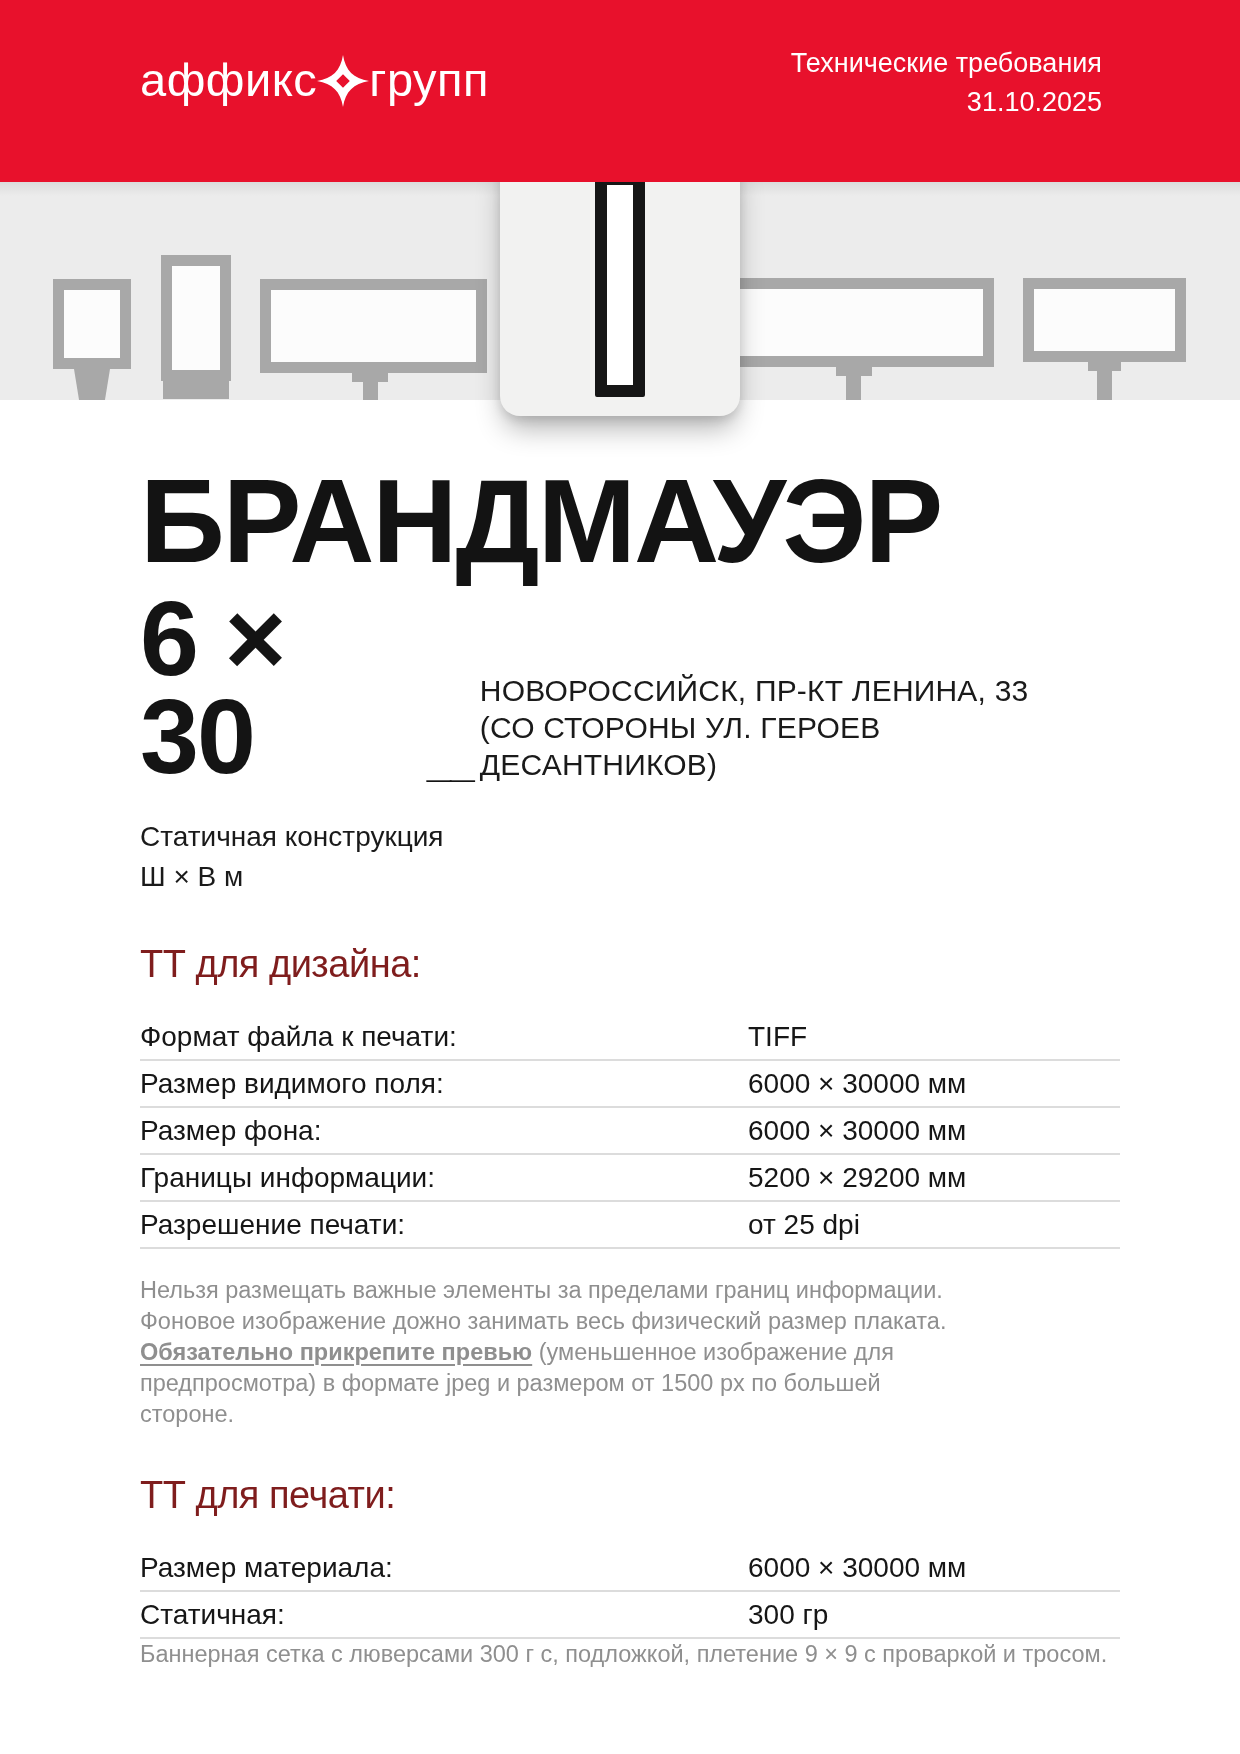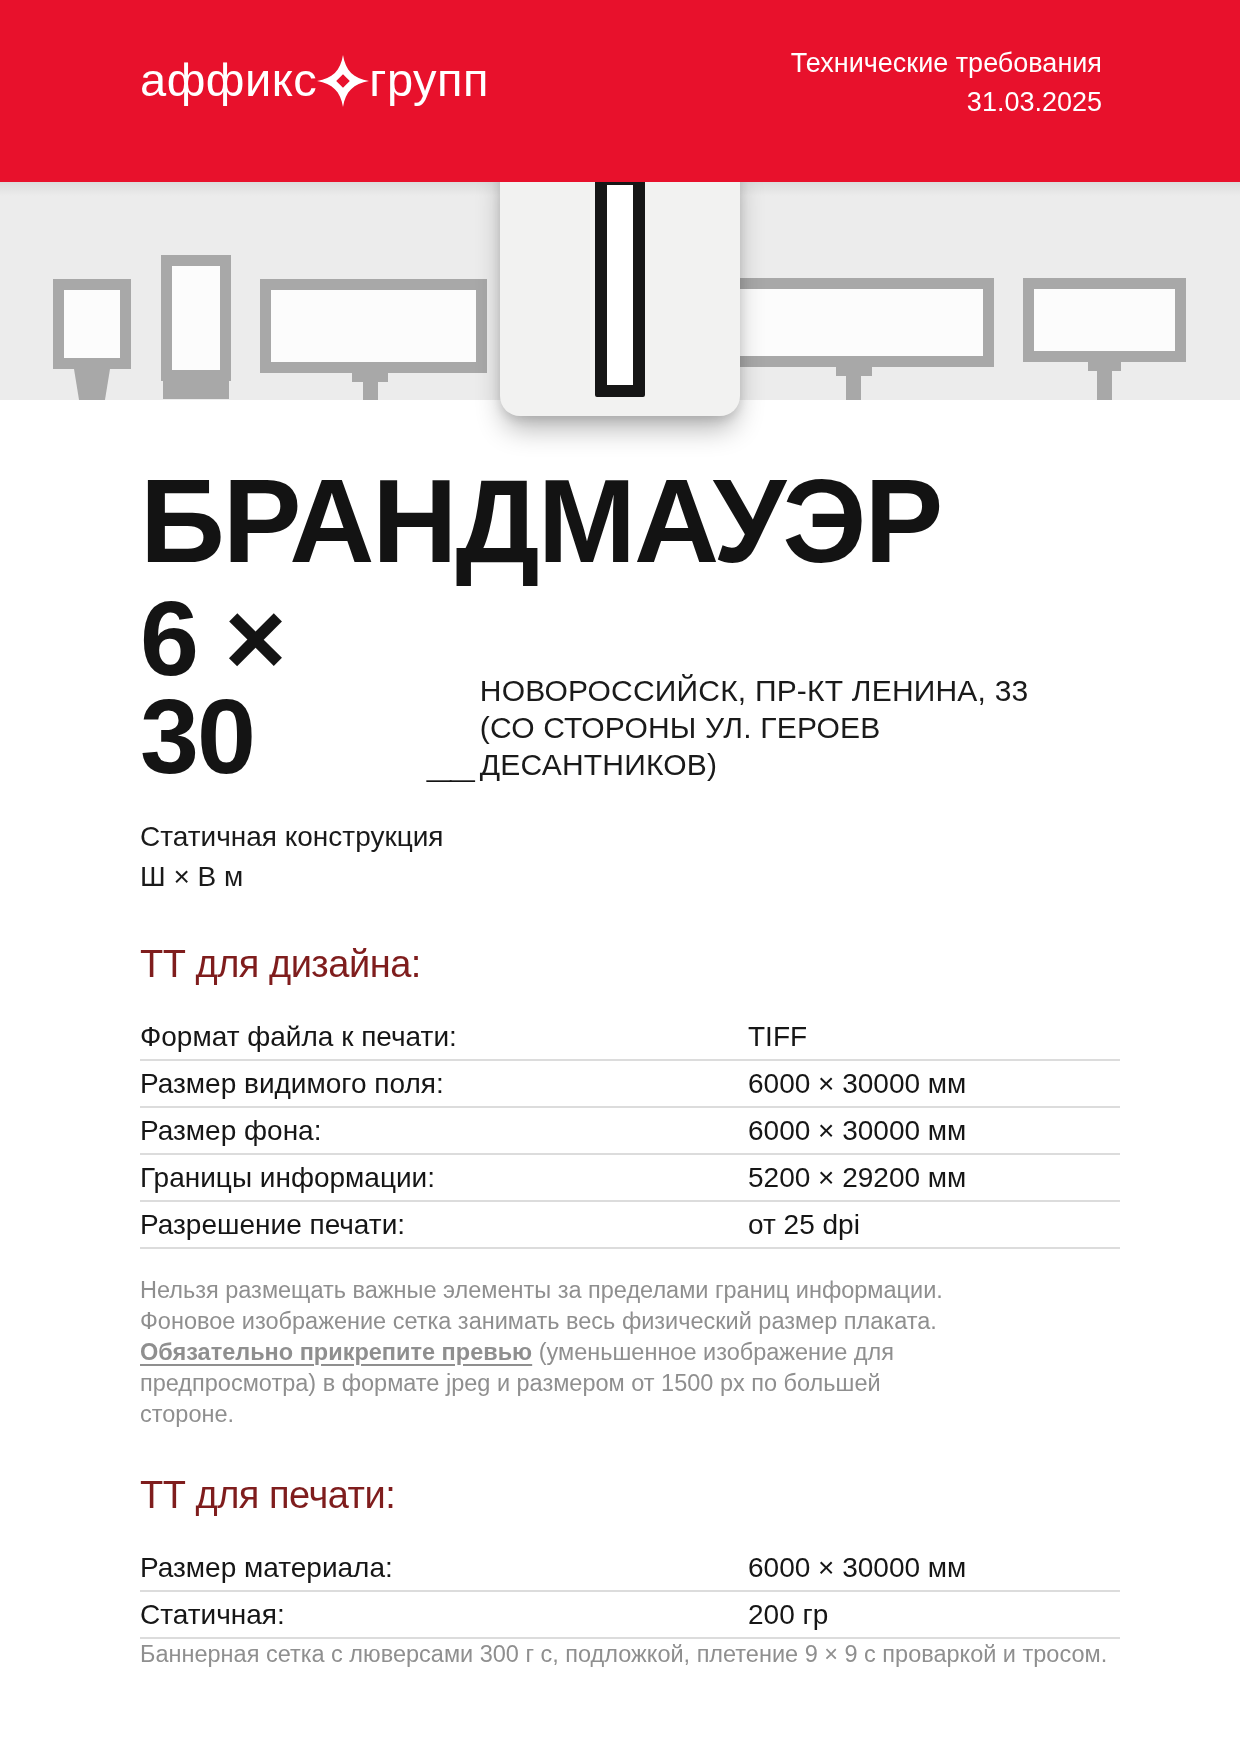--- a/index.html
+++ b/index.html
@@ -63,21 +63,21 @@
     <div class="logo">
       <span>аффикс</span>
       <svg class="star" viewBox="0 0 52 52">
         <path fill="#ffffff" fill-rule="evenodd" d="M26 0 C28.5 15.5 36.5 23.5 52 26 C36.5 28.5 28.5 36.5 26 52 C23.5 36.5 15.5 28.5 0 26 C15.5 23.5 23.5 15.5 26 0 Z
           M26 19.2 L32.8 26 L26 32.8 L19.2 26 Z"></path>
       </svg>
       <span>групп</span>
     </div>
     <div class="doc-meta">
       <div>Технические требования</div>
-      <div>31.03.2025</div>
+      <div>31.10.2025</div>
     </div>
   </div>
 
   <div class="band">
 
     <div class="frame" style="left:53px; top:97px; width:78px; height:90px;"></div>
     <div class="solid" style="left:74px; top:187px; width:36px; height:31px; clip-path:polygon(0 0,100% 0,86% 100%,14% 100%);"></div>
 
     <div class="frame" style="left:161px; top:73px; width:70px; height:126px;"></div>
     <div class="solid" style="left:163px; top:199px; width:66px; height:18px;"></div>
@@ -136,32 +136,32 @@
         <span class="lbl">Границы информации:</span>
         <span class="val">5200 × 29200 мм</span>
       </div>
       <div class="spec-row">
         <span class="lbl">Разрешение печати:</span>
         <span class="val">от 25 dpi</span>
       </div>
     </div>
 
     <div class="note"><span>Нельзя размещать важные элементы за пределами границ информации.
-Фоновое изображение сетка занимать весь физический размер плаката.
+Фоновое изображение дожно занимать весь физический размер плаката.
 </span><span class="bold-u">Обязательно прикрепите превью</span><span> (уменьшенное изображение для предпросмотра) в формате jpeg и размером от 1500 px по большей стороне.</span></div>
 
     <div class="section-h h-print">ТТ для печати:</div>
 
     <div class="spec-table">
       <div class="spec-row">
         <span class="lbl">Размер материала:</span>
         <span class="val">6000 × 30000 мм</span>
       </div>
       <div class="spec-row">
         <span class="lbl">Статичная:</span>
-        <span class="val">200 гр</span>
+        <span class="val">300 гр</span>
       </div>
     </div>
 
     <div class="footnote">Баннерная сетка с люверсами 300 г с, подложкой, плетение 9 × 9 с проваркой и тросом.</div>
 
   </div>
 </div>
 
 </body></html>

